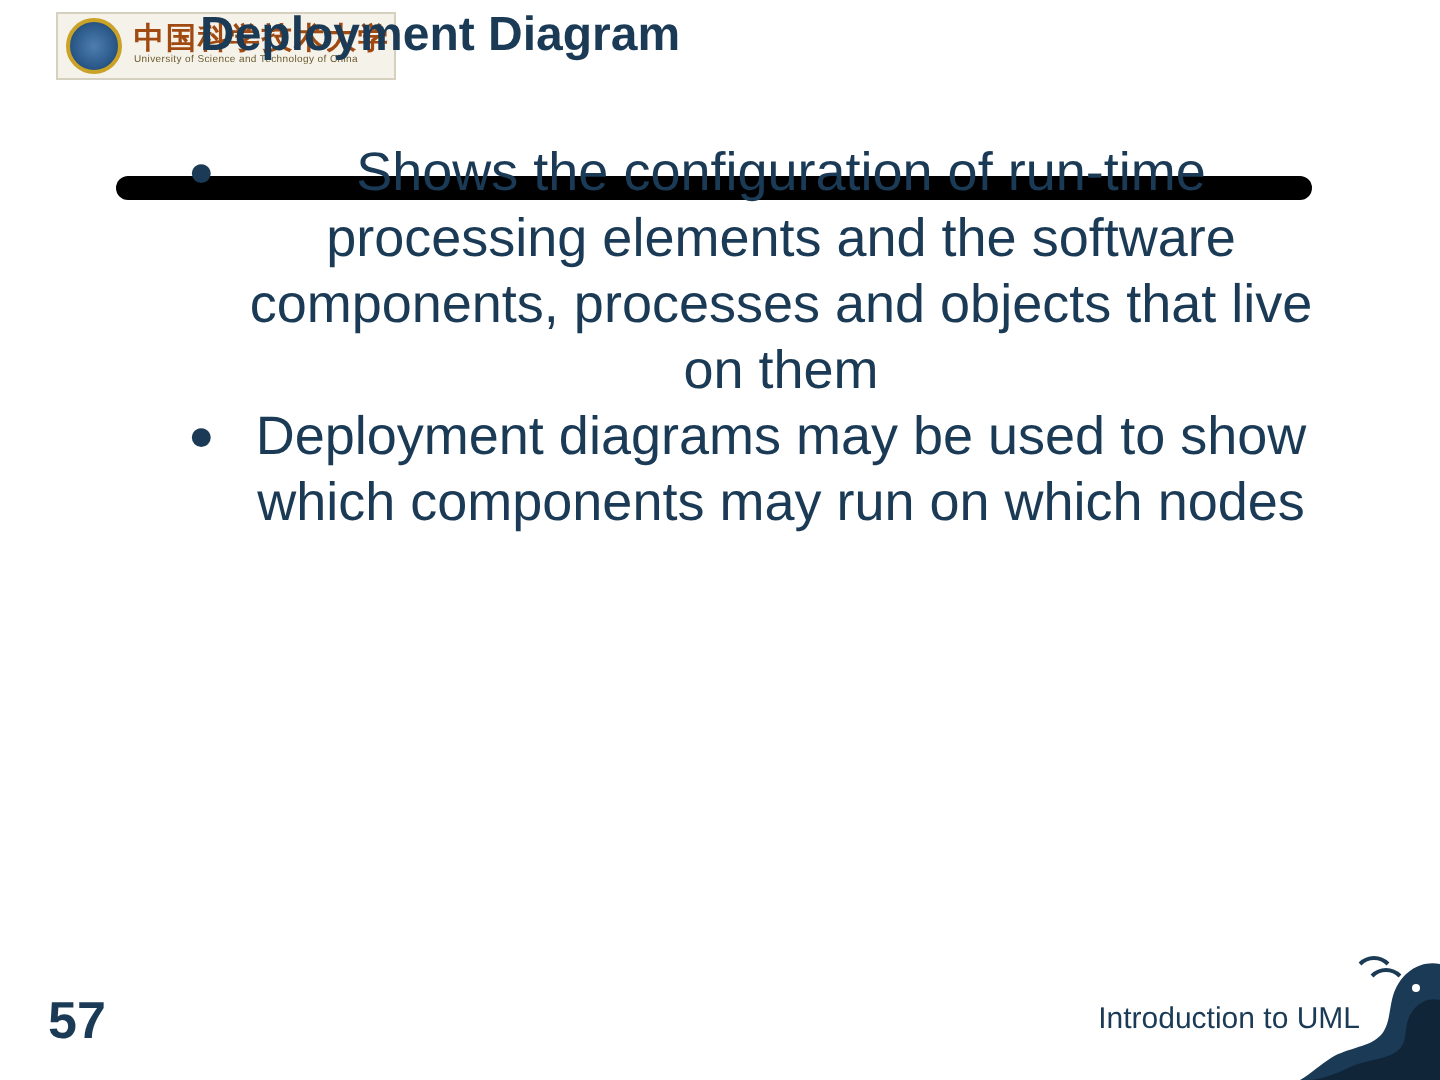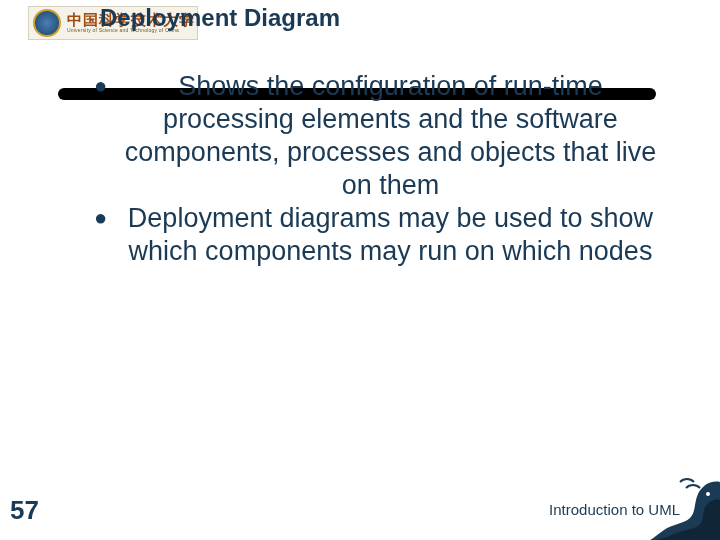--- a/index.html
+++ b/index.html
@@ -97,21 +97,21 @@
     font-size: 22px;
     padding-top: 3px;
   }
   .body .txt {
     flex: 1 1 auto;
     text-align: center;
   }
   
   .pagenum {
     position: absolute;
-    left: 10px;
+    left: 24px;
     bottom: 14px;
     font-size: 26px;
     font-weight: bold;
     color: #1a3a55;
     margin-top: 24px;
   }
   
   .footer {
     position: absolute;
     right: 40px;

